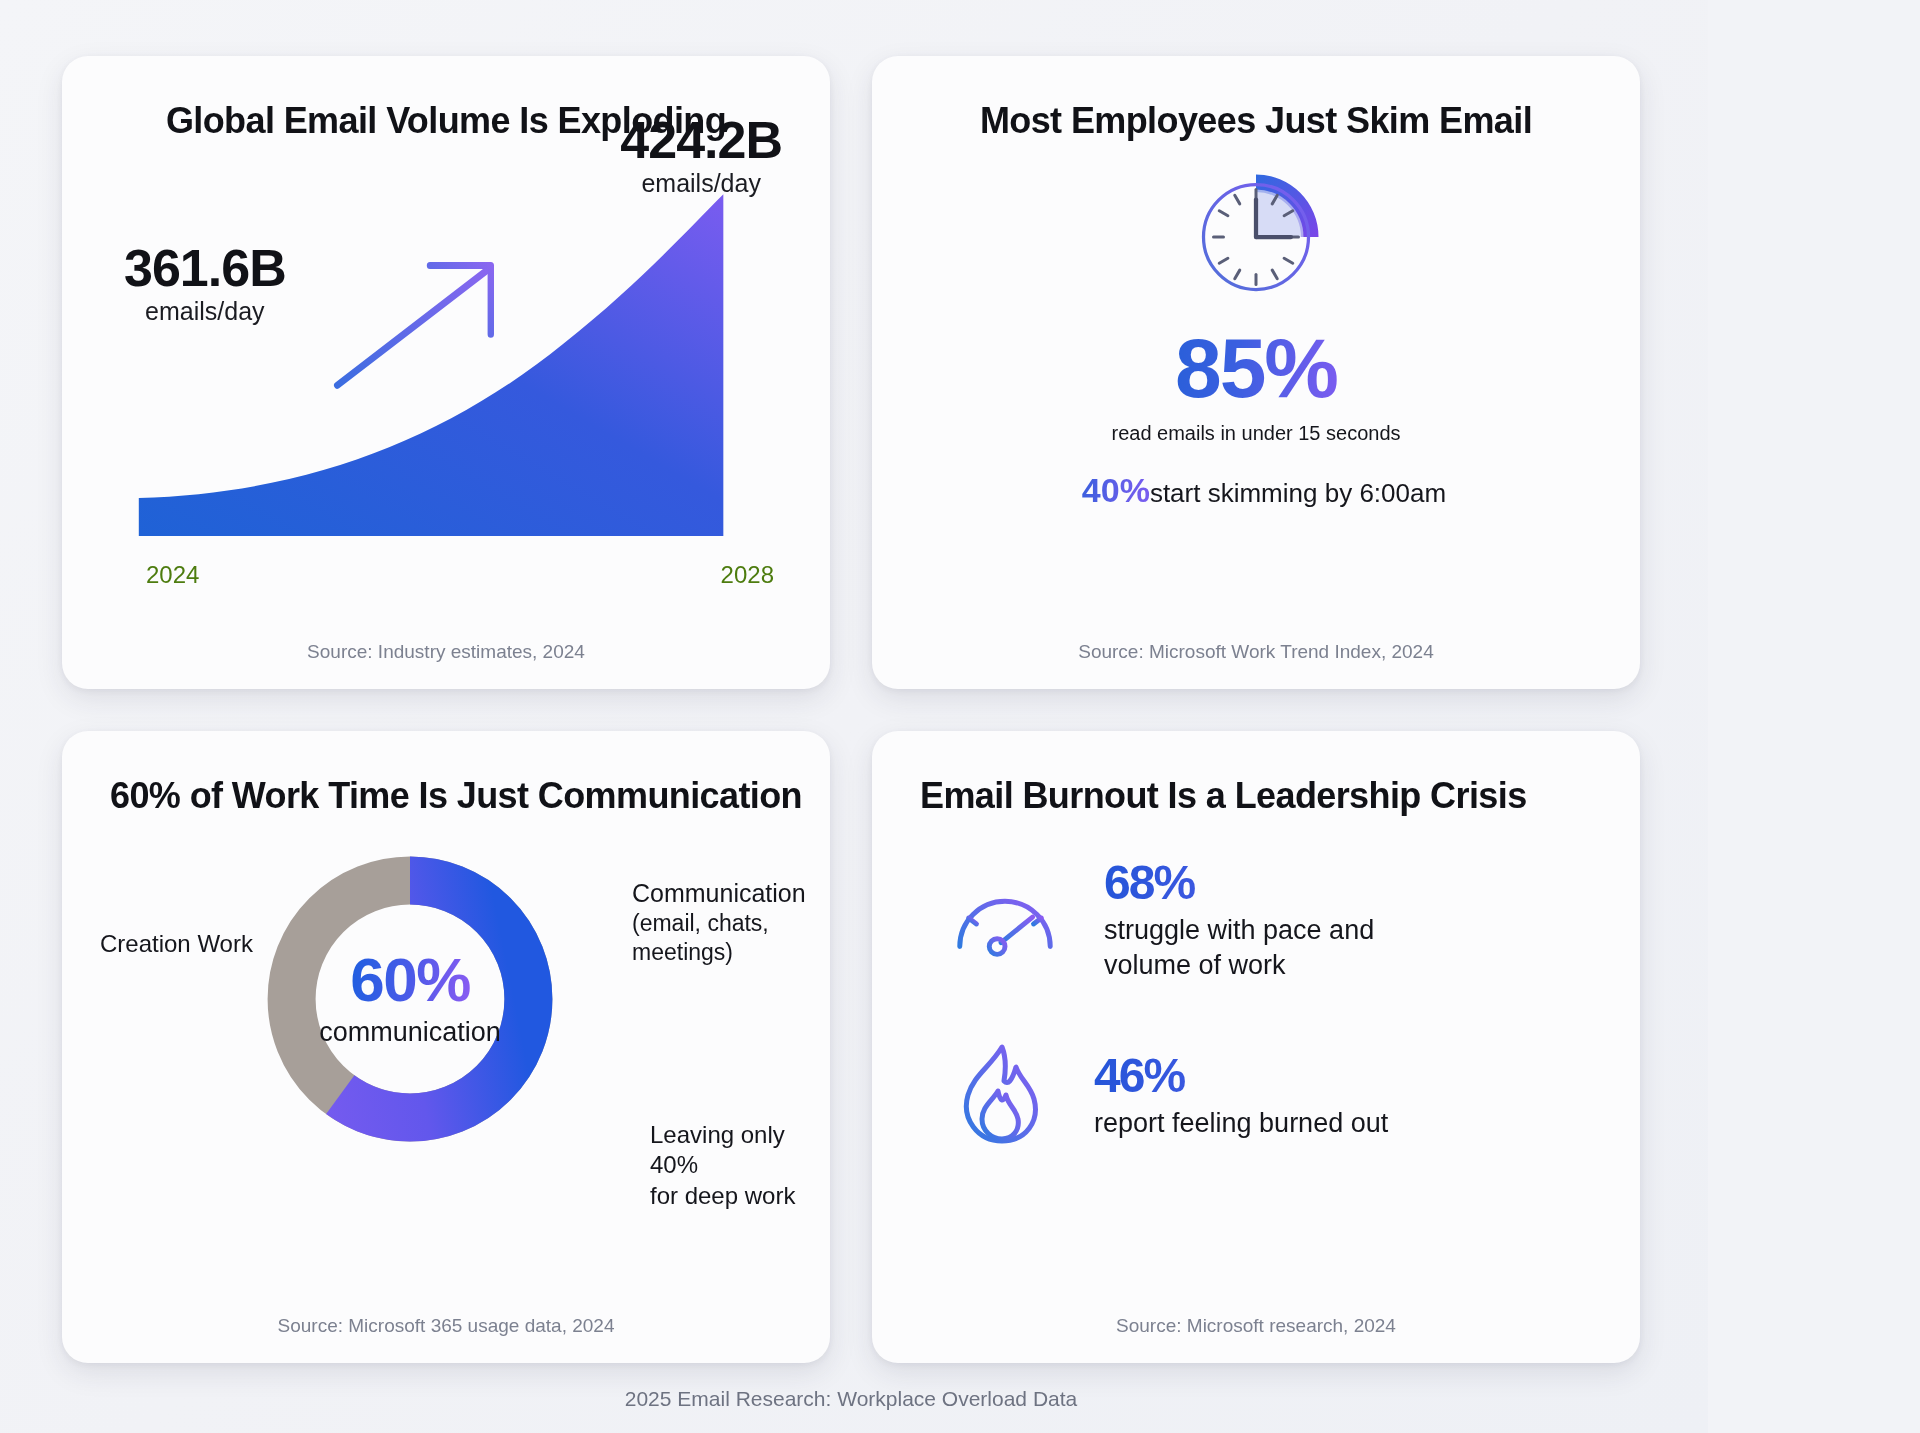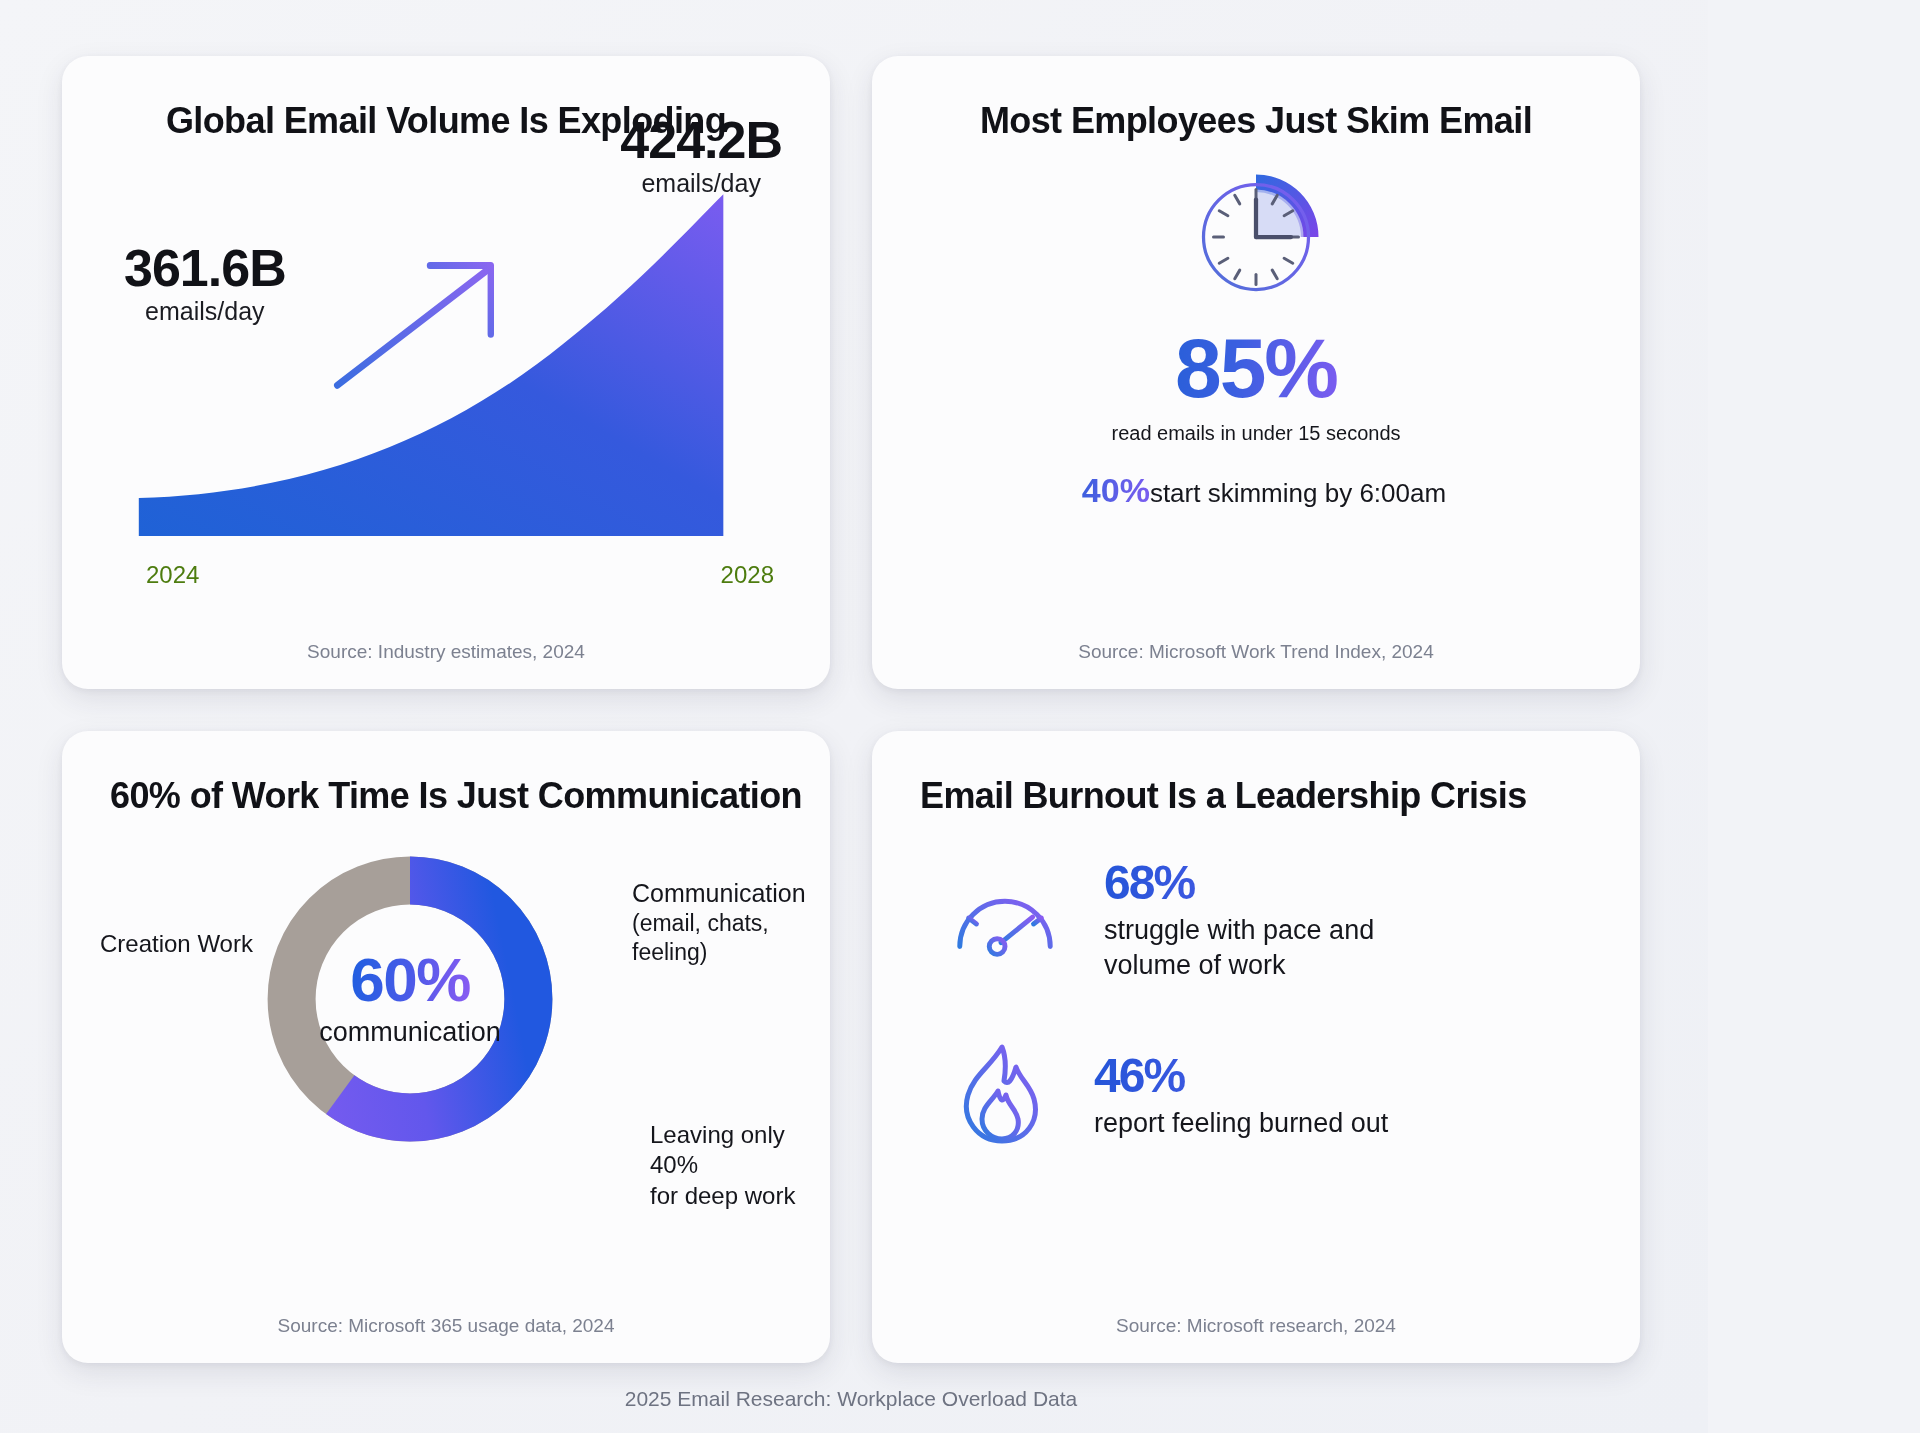--- a/index.html
+++ b/index.html
@@ -356,21 +356,21 @@
 
         <div class="donut-center">
           <div class="pct">60%</div>
           <div class="lbl">communication</div>
         </div>
 
         <div class="donut-label" id="label-creation">Creation Work</div>
 
         <div class="donut-label" id="label-communication">
           <div>Communication</div>
-          <div class="sub">(email, chats, feeling)</div>
+          <div class="sub">(email, chats, meetings)</div>
         </div>
 
         <div class="donut-label" id="label-deep">
           <div>Leaving only 40%</div>
           <div>for deep work</div>
         </div>
       </div>
 
       <div class="source">Source: Microsoft 365 usage data, 2024</div>
     </div>

